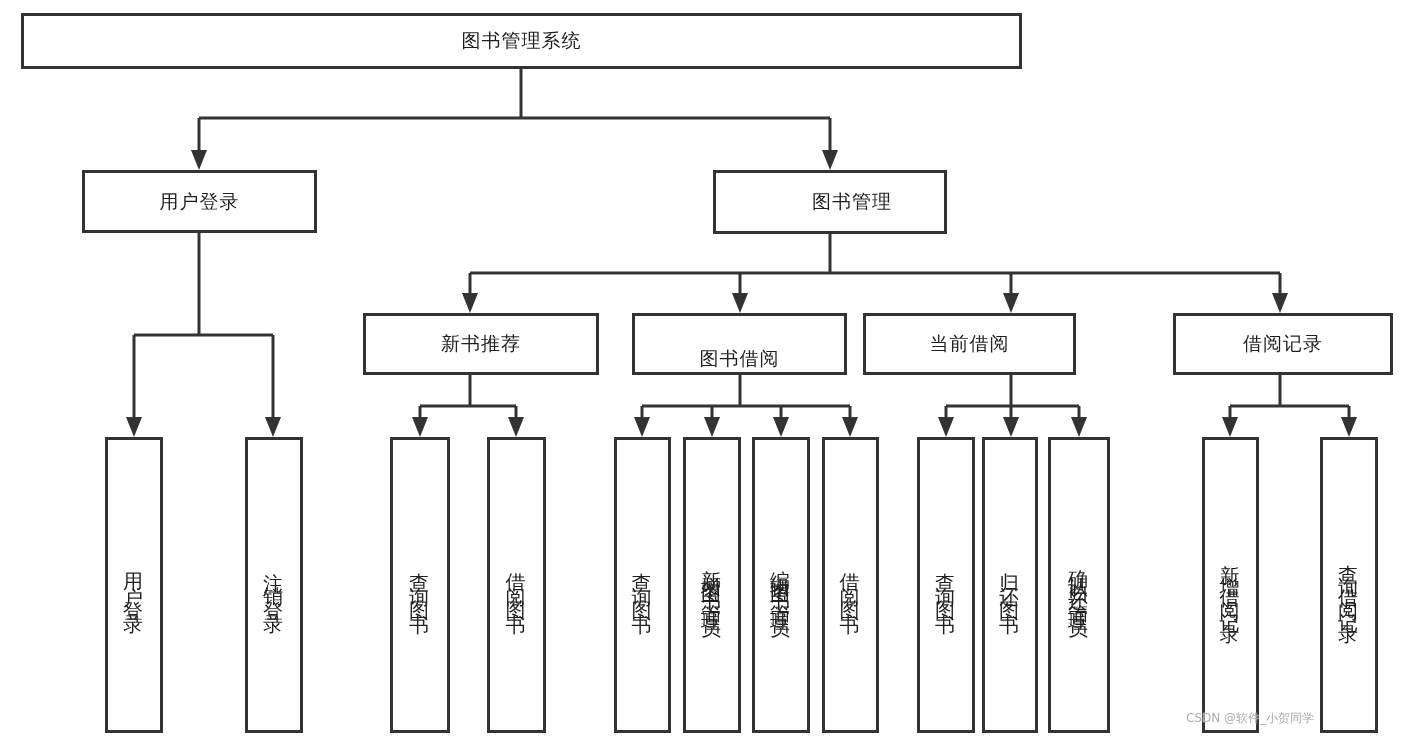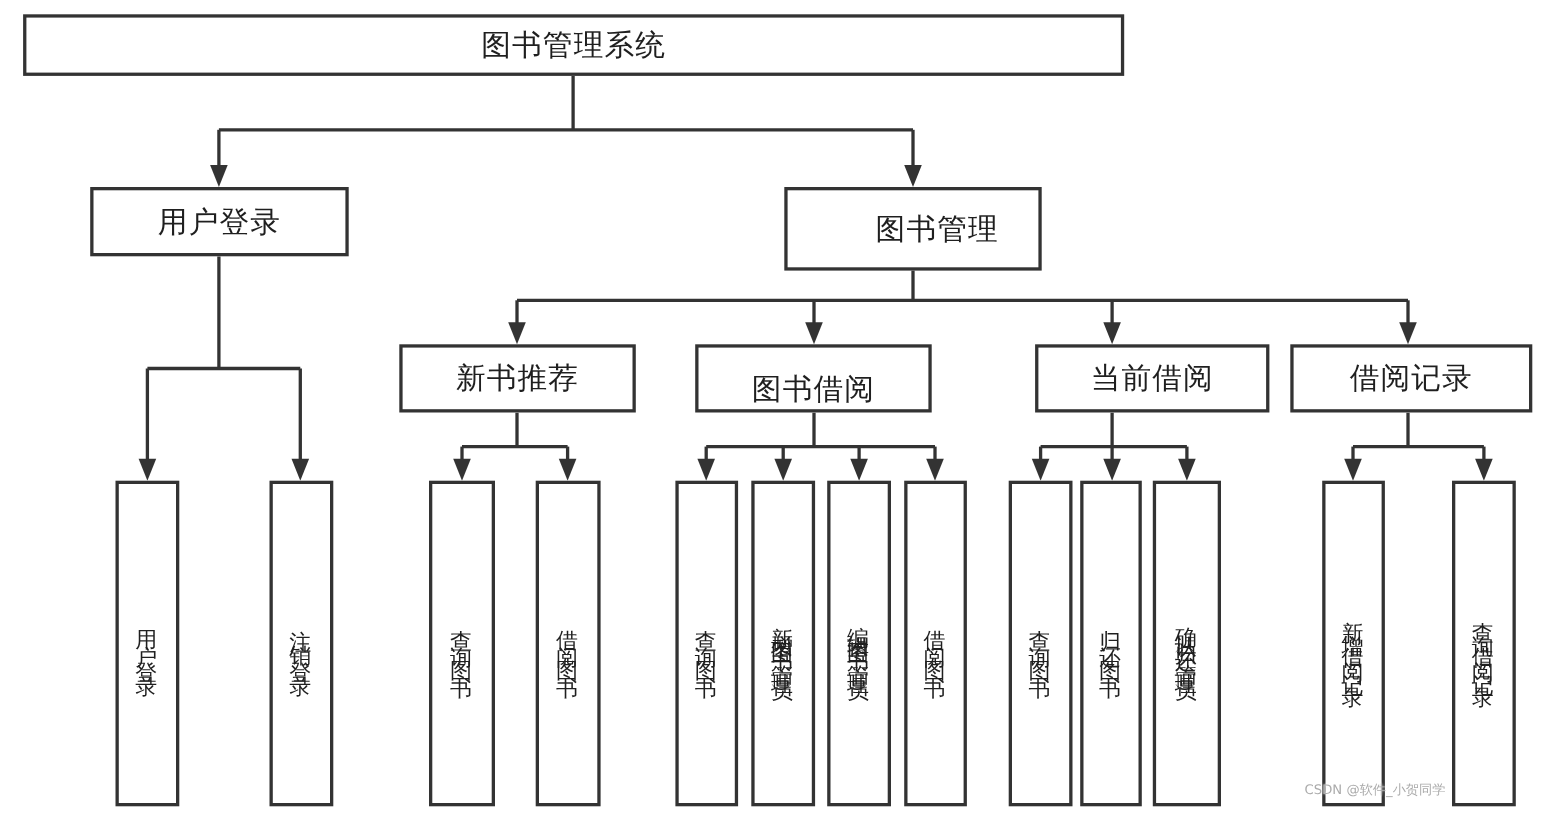--- a/index.html
+++ b/index.html
@@ -21,30 +21,30 @@
     position: absolute;
     box-sizing: border-box;
     border: 3px solid #333333;
     background: #ffffff;
     display: flex;
     align-items: center;
     justify-content: center;
     color: #1f1f1f;
     z-index: 2;
   }
-  .hlabel { font-size: 27px; letter-spacing: 1px; white-space: nowrap; }
+  .hlabel { font-size: 19px; letter-spacing: 1px; white-space: nowrap; }
   
   #n-root   { left: 21px;  top: 13px;  width: 1001px; height: 56px; }
   
   #n-login  { left: 82px;  top: 170px; width: 235px; height: 63px; }
-  #n-mgmt   { left: 713px; top: 170px; width: 234px; height: 76px; padding-left: 44px; }
-  
-  #n-rec    { left: 363px;  top: 313px; width: 215px; height: 62px; }
+  #n-mgmt   { left: 713px; top: 170px; width: 234px; height: 64px; padding-left: 44px; }
+  
+  #n-rec    { left: 363px;  top: 313px; width: 236px; height: 62px; }
   #n-borrow { left: 632px;  top: 313px; width: 215px; height: 62px; align-items: flex-end; }
-  #n-cur    { left: 941px;  top: 313px; width: 213px; height: 62px; }
+  #n-cur    { left: 863px;  top: 313px; width: 213px; height: 62px; }
   #n-hist   { left: 1173px; top: 313px; width: 220px; height: 62px; }
   
   .leaf { top: 437px; width: 58px; height: 296px; }
   .leaf .v {
     writing-mode: vertical-rl;
     text-orientation: mixed;
     font-size: 20px;
     letter-spacing: 14px;
     white-space: nowrap;
   }

